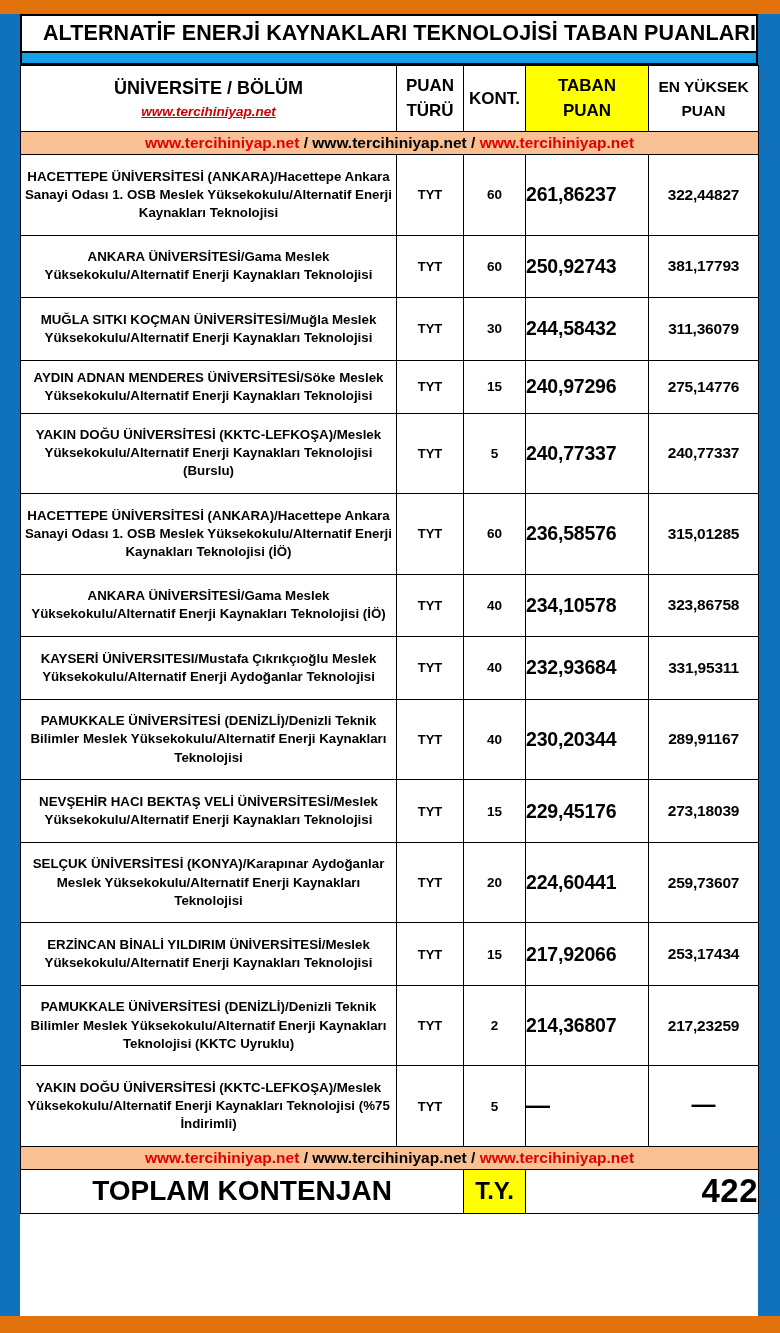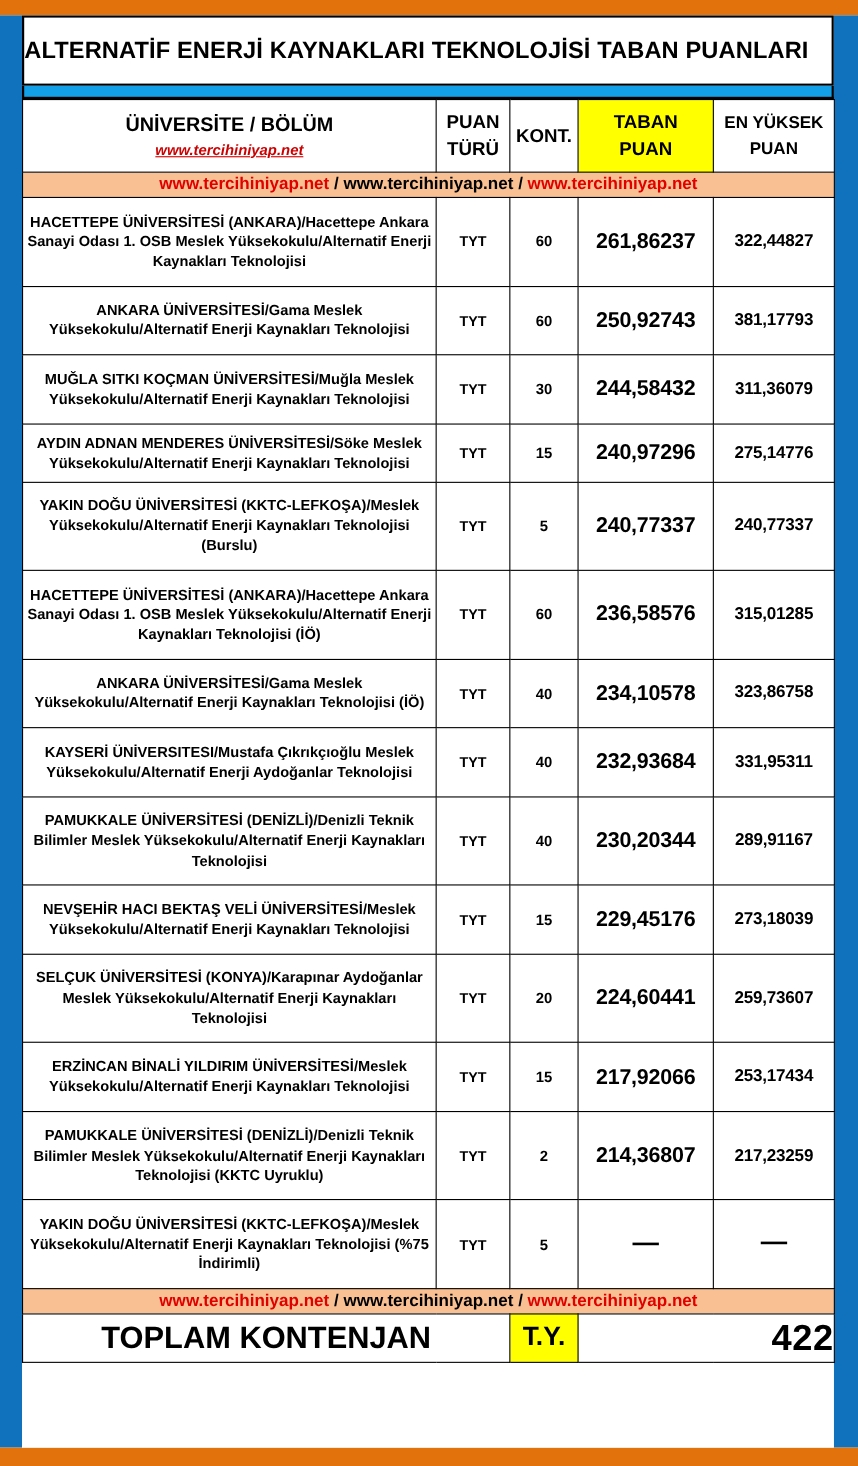--- a/index.html
+++ b/index.html
@@ -39,24 +39,24 @@
   
   .content {
     position: absolute;
     left: 20px; top: 14px;
     width: 738px; height: 1302px;
     background: #ffffff;
   }
 
   
   .title-row {
-    height: 64px;
+    height: 39px;
     border: 2px solid #000;
     border-bottom: 2px solid #000;
-    display: flex; align-items: center; justify-content: flex-start;
+    display: flex; align-items: center; justify-content: flex-end;
     background: #ffffff;
   }
   .title-text {
     font-size: 21.5px;
     font-weight: bold;
     letter-spacing: 0.1px;
     color: #000;
     white-space: nowrap;
   }
 
@@ -132,21 +132,20 @@
   }
   td.tur {
     text-align: center;
     font-size: 13px; font-weight: bold; color: #000;
   }
   td.kont {
     text-align: center;
     font-size: 13.5px; font-weight: bold; color: #000;
   }
   td.taban {
-    text-align: center;
     font-size: 19.5px; font-weight: bold; color: #000;
     letter-spacing: -0.2px;
   }
   td.enyuk {
     text-align: center;
     font-size: 15.5px; font-weight: bold; color: #000;
     letter-spacing: -0.2px;
   }
   .dash { font-size: 24px; font-weight: bold; line-height: 0.6; }
 

